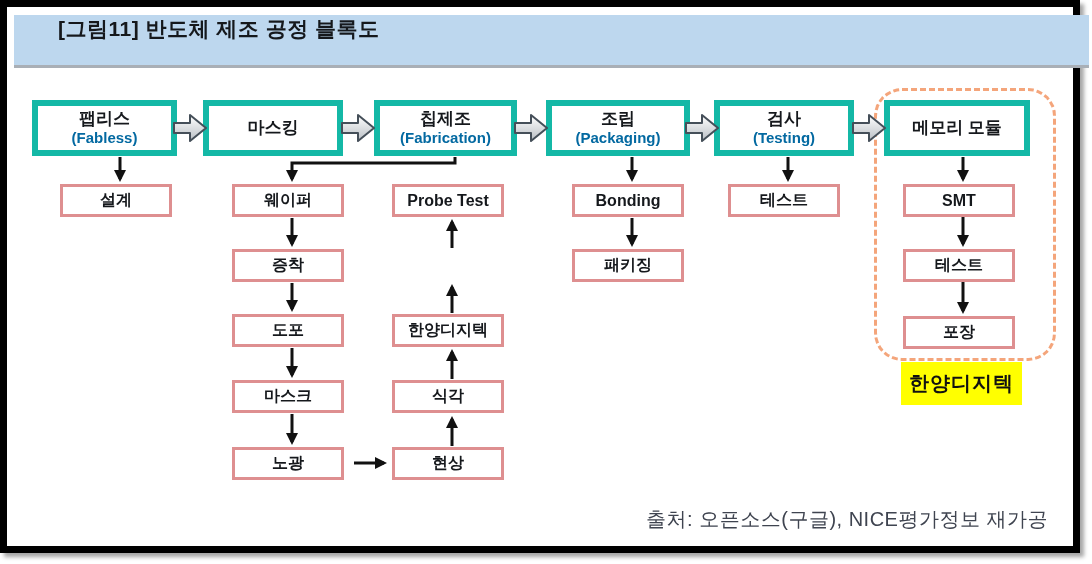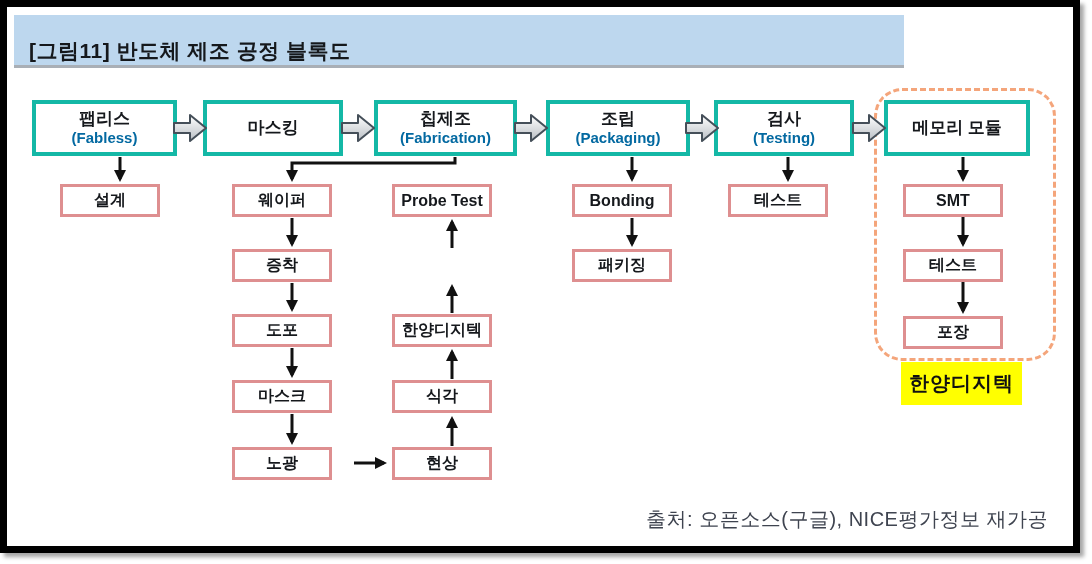--- a/index.html
+++ b/index.html
@@ -6,36 +6,36 @@
   .canvas{
     position:relative;width:1092px;height:564px;background:#fff;overflow:hidden;
     font-family:"Liberation Sans","DejaVu Sans",sans-serif;
   }
   .frame{
     position:absolute;left:0;top:0;width:1066px;height:539px;
     border:7px solid #000;background:#fff;
     box-shadow:4px 4px 4px rgba(0,0,0,0.35);
   }
   .header{
-    position:absolute;left:14px;top:15px;width:890px;height:50px;
+    position:absolute;left:14px;top:15px;width:1046px;height:50px;
     background:#BDD7EE;border-bottom:3px solid #A9AFB6;
-    display:flex;align-items:flex-end;z-index:2;
+    display:flex;align-items:flex-start;z-index:2;padding-left:29px;
   }
   .header .title{
     padding-left:15px;font-size:21px;font-weight:bold;color:#15181c;letter-spacing:0.5px;
   }
   .tbox{
     position:absolute;top:100px;height:56px;box-sizing:border-box;
-    border:4px solid #14b8a6;background:#fff;z-index:2;
+    border:6px solid #14b8a6;background:#fff;z-index:2;
     display:flex;flex-direction:column;align-items:center;justify-content:center;
   }
   .tlabel{font-size:17px;font-weight:bold;color:#15181c;line-height:20px;}
   .tsub{font-size:15px;font-weight:bold;color:#0369a1;line-height:18px;}
   .pbox{
-    position:absolute;width:100px;height:33px;box-sizing:border-box;
+    position:absolute;width:112px;height:33px;box-sizing:border-box;
     border:3px solid #DE8F90;background:#fff;z-index:2;
     display:flex;align-items:center;justify-content:center;
     font-size:16px;font-weight:bold;color:#15181c;
   }
   .barrow{position:absolute;top:112px;width:34px;height:32px;z-index:3;}
   .connectors{position:absolute;left:0;top:0;width:1092px;height:564px;z-index:1;pointer-events:none;}
   .dashed-region{
     position:absolute;left:874px;top:88px;width:182px;height:273px;box-sizing:border-box;
     border:3px dashed #F4A57B;border-radius:28px;background:transparent;z-index:1;
   }

